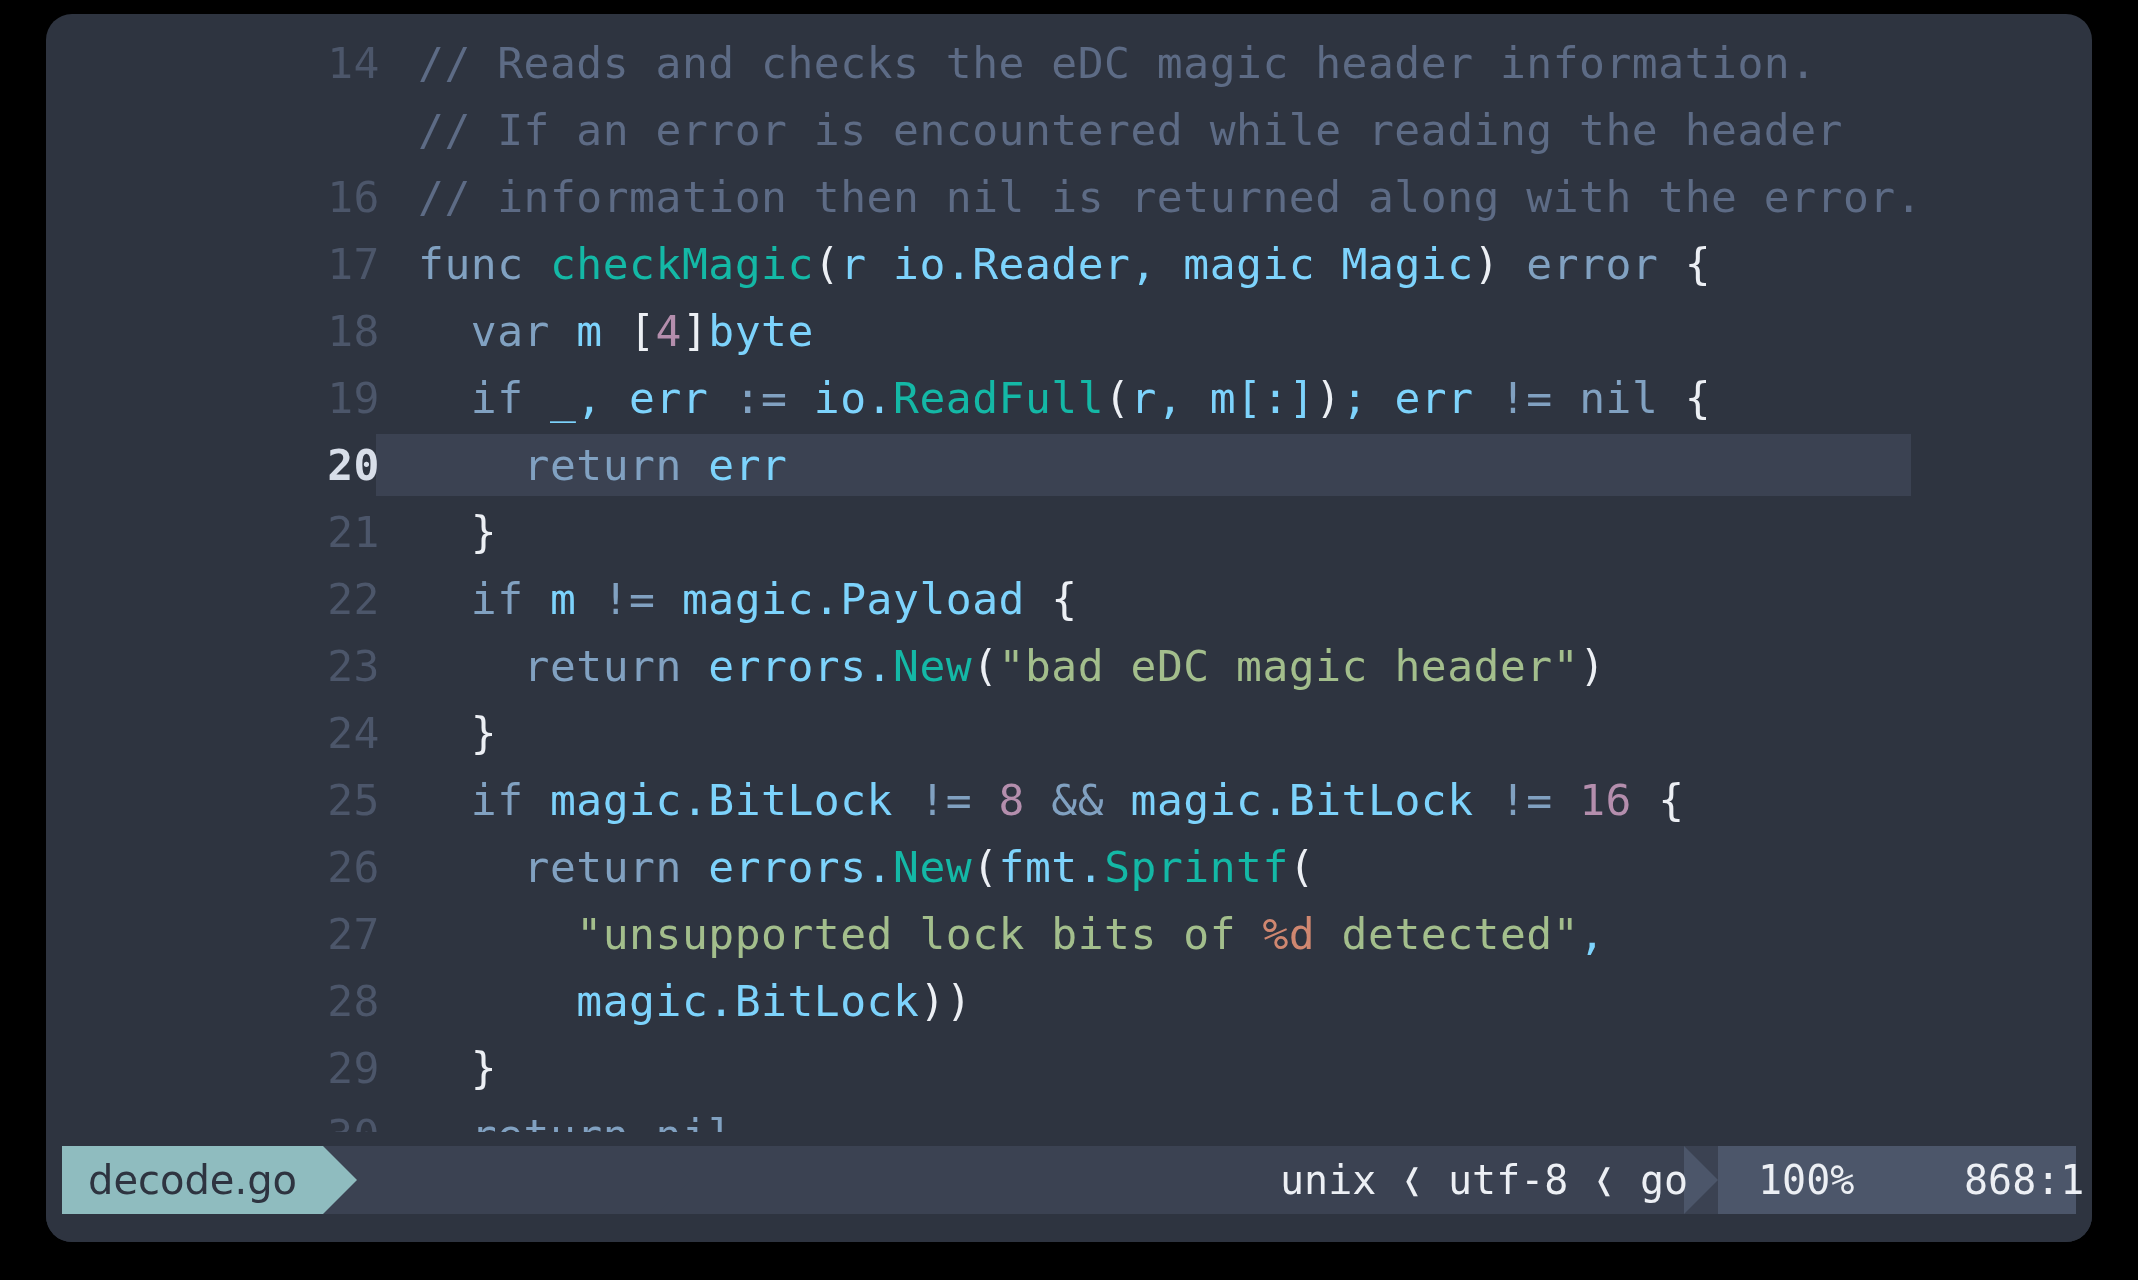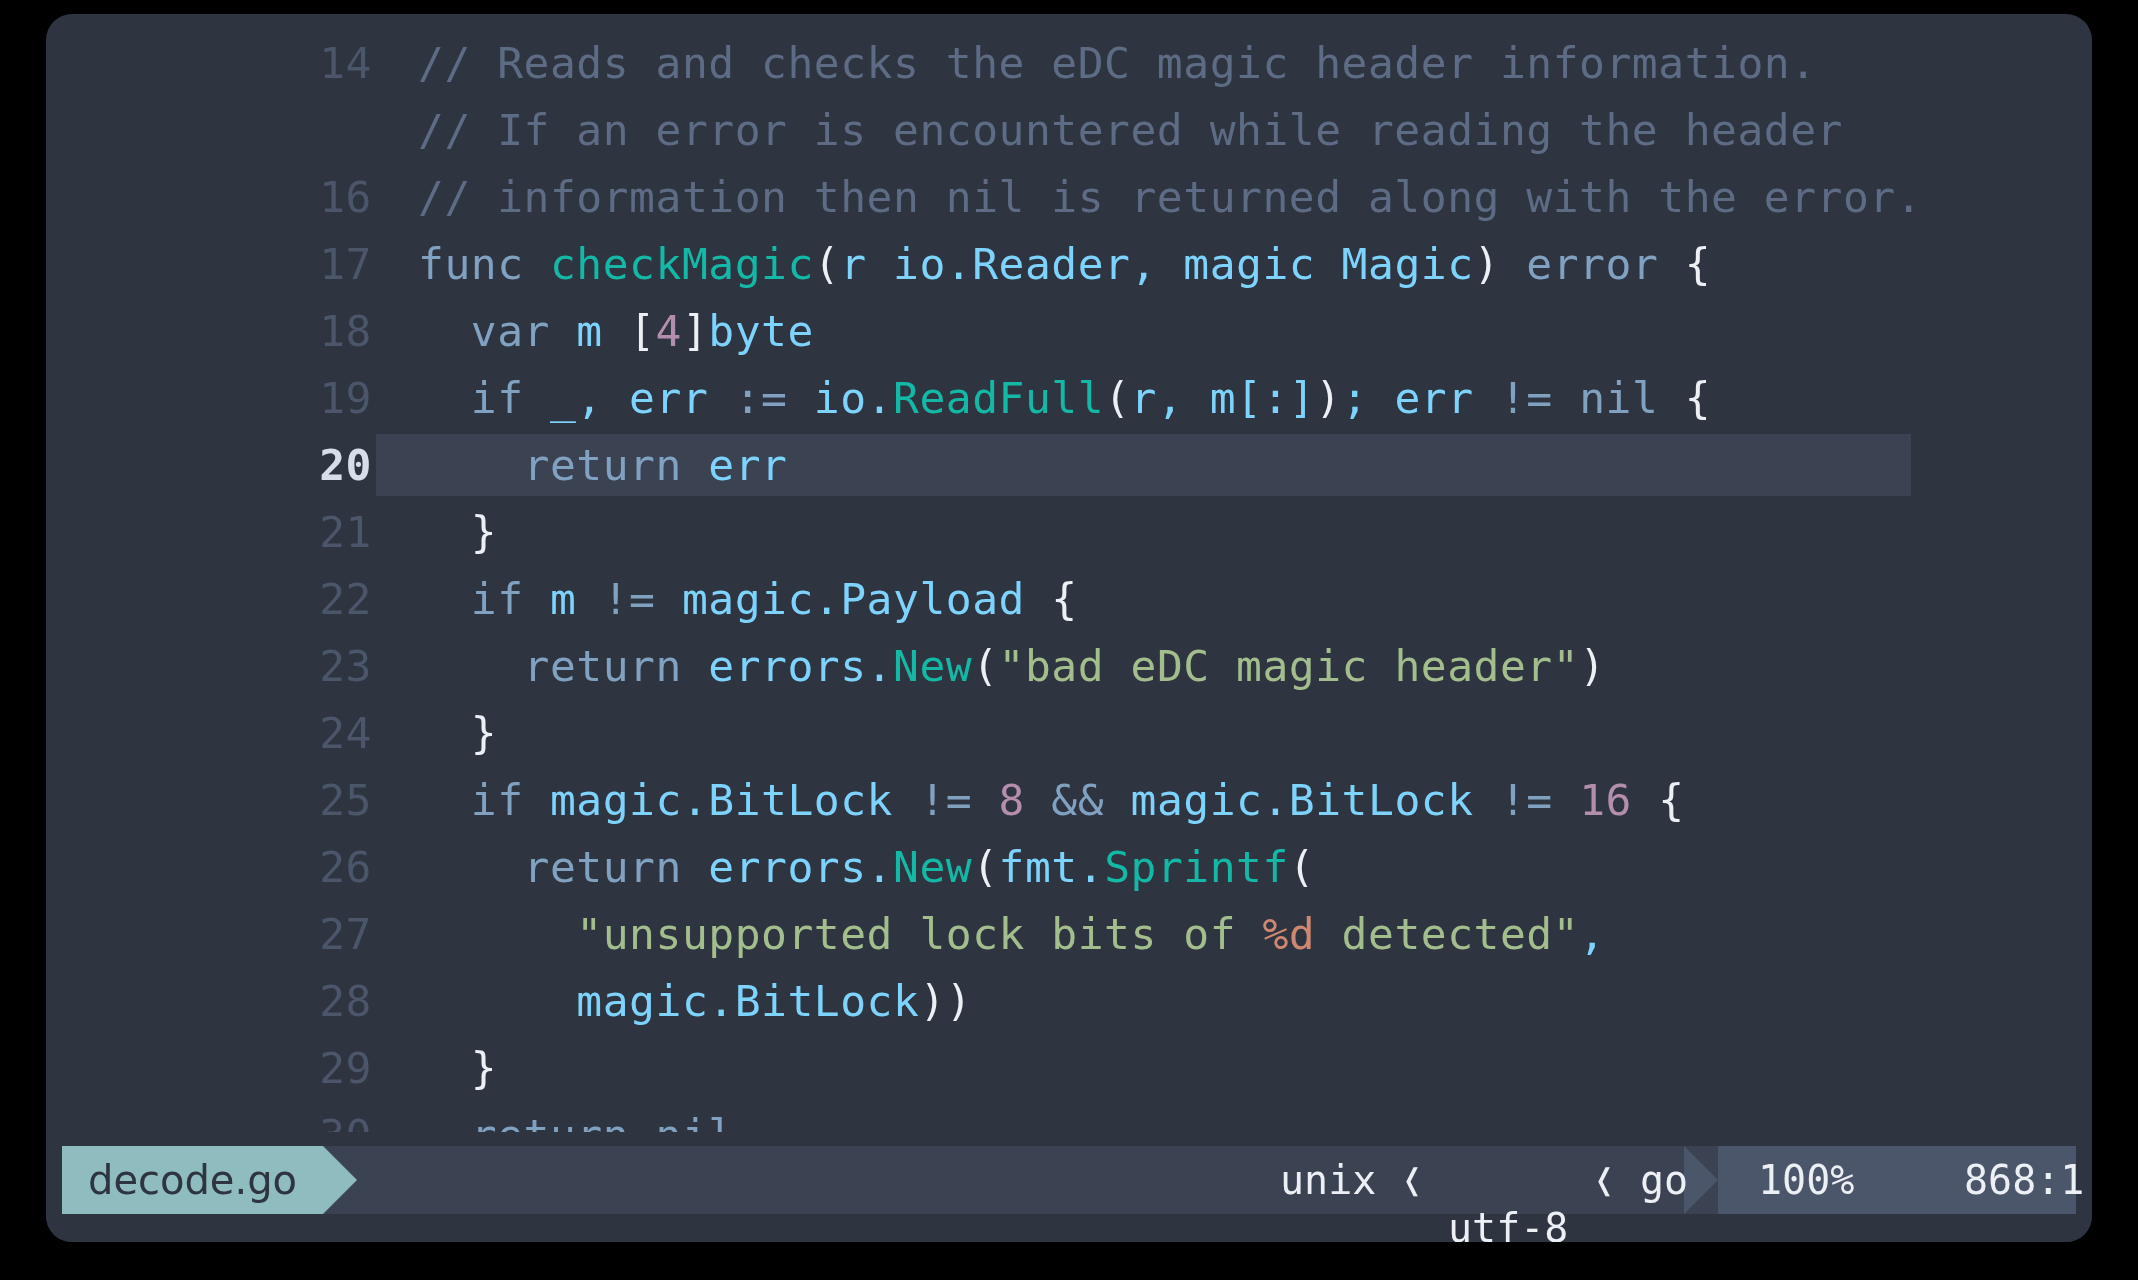--- a/index.html
+++ b/index.html
@@ -49,21 +49,21 @@
     left: 330px;
     top: 2px;
     width: 1535px;
     height: 62px;
     background: #3b4252;
     z-index: 0;
   }
 
   .lineno {
     position: absolute;
-    left: 0;
+    left: 8px;
     width: 290px;
     text-align: right;
     color: #4c566a;
     z-index: 2;
     padding-left: 36px;
   }
   .code-line.current .lineno {
     color: #d8dee9;
     font-weight: bold;
   }
@@ -208,21 +208,21 @@
 
       <div class="sb-right" id="sb-right-seg" style="left: 1672px; width: 358px;"></div>
       <div class="sb-right-arrow" id="sb-right-arrow" style="left: 1638px;"></div>
 
       <div class="sb-file" id="sb-file">decode.go</div>
       <div class="sb-file-arrow" id="sb-file-arrow" style="left: 277px;"></div>
       <div class="sb-mid-arrow" id="sb-mid-arrow" style="left: 611px;"></div>
 
       <div class="sb-cell" id="sb-lineending" style="left: 1234px;">unix</div>
       <div class="sb-cell" id="sb-sep1" style="left: 1354px;">❬</div>
-      <div class="sb-cell" id="sb-encoding" style="left: 1402px; margin-top: 48px;">utf-8</div>
+      <div class="sb-cell" id="sb-encoding" style="left: 1402px;">utf-8</div>
       <div class="sb-cell" id="sb-sep2" style="left: 1546px;">❬</div>
       <div class="sb-cell" id="sb-language" style="left: 1594px;">go</div>
       <div class="sb-cell" id="sb-percent" style="left: 1712px;">100%</div>
       <div class="sb-cell" id="sb-cursor" style="left: 1918px;">868:1</div>
 
     </div>
   </div>
 
 </div>
 

